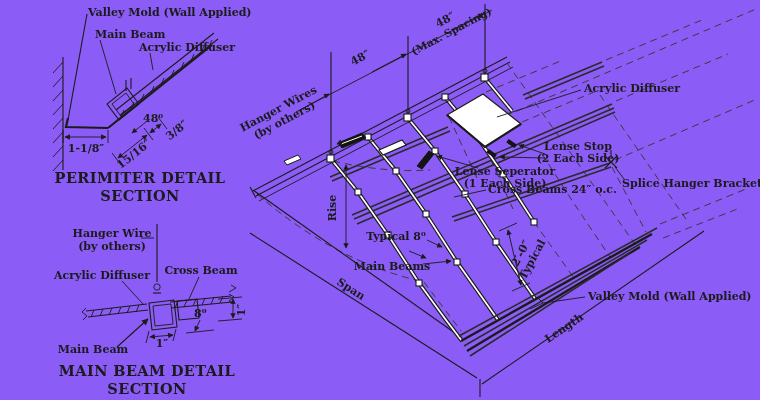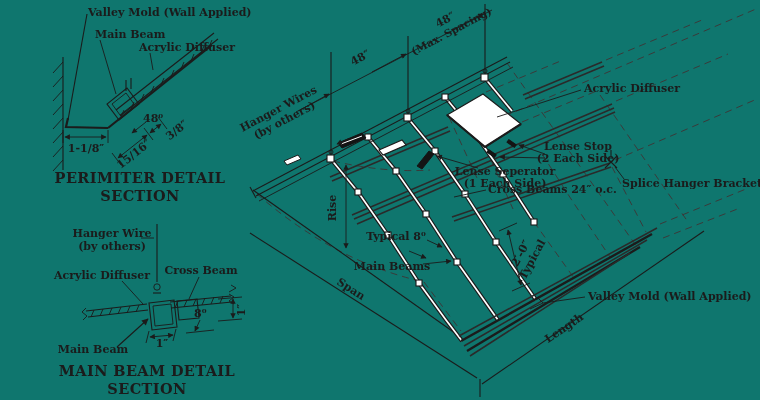--- a/index.html
+++ b/index.html
@@ -1,16 +1,16 @@
 <!DOCTYPE html>
 <html><head>
 <meta charset="utf-8">
 <style>
   html,body{margin:0;padding:0;background:#fff;}
-  .stage{position:relative;width:760px;height:400px;background:#0f766e;overflow:hidden;
+  .stage{position:relative;width:760px;height:400px;background:#8b5cf6;overflow:hidden;
          font-family:"DejaVu Serif", serif;}
   svg{position:absolute;left:0;top:0;}
   svg text{fill:#1b1b1b;font-family:"DejaVu Serif", serif;font-weight:bold;font-size:11px;}
   svg text.sm{font-size:10.5px;}
   svg text.ttl{font-size:14.5px;letter-spacing:.4px;}
   .ln{stroke:#1b1b1b;stroke-width:1.1;fill:none;}
   .thn{stroke:#1b1b1b;stroke-width:.9;fill:none;}
   .thk{stroke:#1b1b1b;stroke-width:2.2;fill:none;}
   .rail{stroke:#2a2a2a;stroke-width:1.5;fill:none;}
   .dsh{stroke:#3a3a3a;stroke-width:1;fill:none;stroke-dasharray:7 5;}

